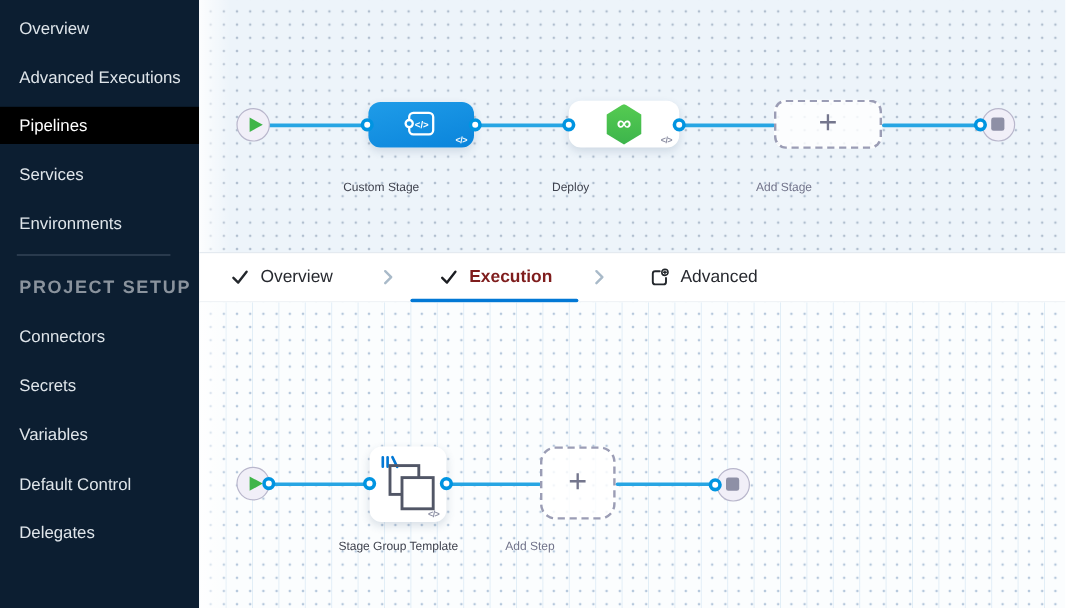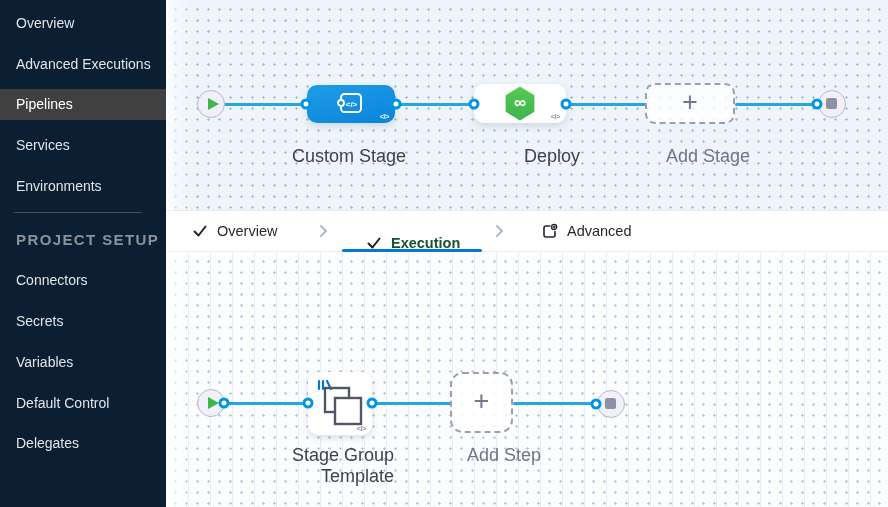--- a/index.html
+++ b/index.html
@@ -3,21 +3,21 @@
 <meta charset="utf-8">
 <style>
   * { margin:0; padding:0; box-sizing:border-box; }
   body { font-family:"Liberation Sans", sans-serif; background:#fff; }
   .screen { position:relative; width:888px; height:507px; overflow:hidden; background:#fff; }
 
   
   .sidebar { position:absolute; left:0; top:0; width:166px; height:507px; background:#0c1e31; }
   .nav-item { position:absolute; left:0; width:166px; height:31px; line-height:31px;
               padding-left:16px; font-size:14px; color:#dfe5ea; cursor:pointer; white-space:nowrap; }
-  .nav-item.active { background:#404040; color:#ffffff; }
+  .nav-item.active { background:#000000; color:#ffffff; }
   .nav-divider { position:absolute; left:14px; top:212px; width:128px; height:1px; background:#3e4f60; }
   .nav-section { position:absolute; left:16px; top:231px; font-size:15px; letter-spacing:1.4px;
                  color:#8a939d; font-weight:600; }
 
   
   .canvas-top { position:absolute; left:166px; top:0; width:722px; height:210px;
     background-color:#edf4fa;
     background-image:radial-gradient(rgba(125,145,170,0.55) 1px, transparent 1.3px);
     background-size:11px 11px; background-position:4px 4px; }
   .canvas-bottom { position:absolute; left:166px; top:252px; width:722px; height:255px;
@@ -27,21 +27,21 @@
       repeating-linear-gradient(to right, rgba(170,205,232,0.30) 0 1px, transparent 1px 22px);
     background-size:11px 11px, 22px 100%; background-position:4px 4px, 0 0; }
   .edge-fade { position:absolute; left:0; top:0; bottom:0; width:26px;
     background:linear-gradient(to right, rgba(255,255,255,0.85), rgba(255,255,255,0)); pointer-events:none; }
 
   
   .tab-strip { position:absolute; left:166px; top:210px; width:722px; height:42px; background:#ffffff;
                border-top:1px solid #e4eaf0; border-bottom:1px solid #edf0f4; }
   .tab { position:absolute; top:0; height:40px; display:flex; align-items:center; gap:9px;
          font-size:14.5px; color:#27292f; cursor:pointer; white-space:nowrap; }
-  .tab.active { font-weight:bold; color:#14532d;align-items:flex-end; }
+  .tab.active { font-weight:bold; color:#7f1d1d; }
   .tab-chevron { position:absolute; top:13px; }
   .tab-underline { position:absolute; left:176px; bottom:-1px; width:140px; height:3.5px;
                    background:#0278d5; border-radius:2px; }
 
   
   .flow-line { position:absolute; height:3px; background:#27a5e3; border-radius:2px; }
   .port { position:absolute; width:11px; height:11px; background:#ffffff; border:3px solid #0094e1;
           border-radius:50%; transform:translate(-50%,-50%); cursor:pointer; }
   .terminal { position:absolute; width:28px; height:28px; border-radius:50%; background:#f1eff8;
               border:1.5px solid #b9b7cc; display:flex; align-items:center; justify-content:center; }
@@ -56,21 +56,21 @@
   .code-badge { position:absolute; right:6px; bottom:2px; font-size:7.5px; font-weight:bold;
                 letter-spacing:-0.5px; }
   .code-badge.light { color:rgba(255,255,255,0.95); }
   .code-badge.dark { color:#8c8fa3; }
 
   .add-box { position:absolute; border:2px dashed #9b9db5; border-radius:10px;
              background:rgba(255,255,255,0.82); display:flex; align-items:center; justify-content:center;
              cursor:pointer; }
   .plus-glyph { font-size:27px; font-weight:200; color:#74768d; line-height:1; margin-top:-3px; }
 
-  .node-label { position:absolute; font-size:18px; color:#3f424e; text-align:right; line-height:21px; }
+  .node-label { position:absolute; font-size:10px; color:#3f424e; text-align:left; line-height:21px; }
   .node-label.dim { color:#71738a; }
 
   .hexagon { width:32px; height:34px; background:linear-gradient(#55cb51,#3cb44c);
              clip-path:polygon(50% 0%, 95% 26%, 95% 74%, 50% 100%, 5% 74%, 5% 26%);
              display:flex; align-items:center; justify-content:center; }
   .hexagon span { color:#fff; font-size:17px; font-weight:bold; margin-top:-2px; }
 </style>
 </head>
 <body>
 

